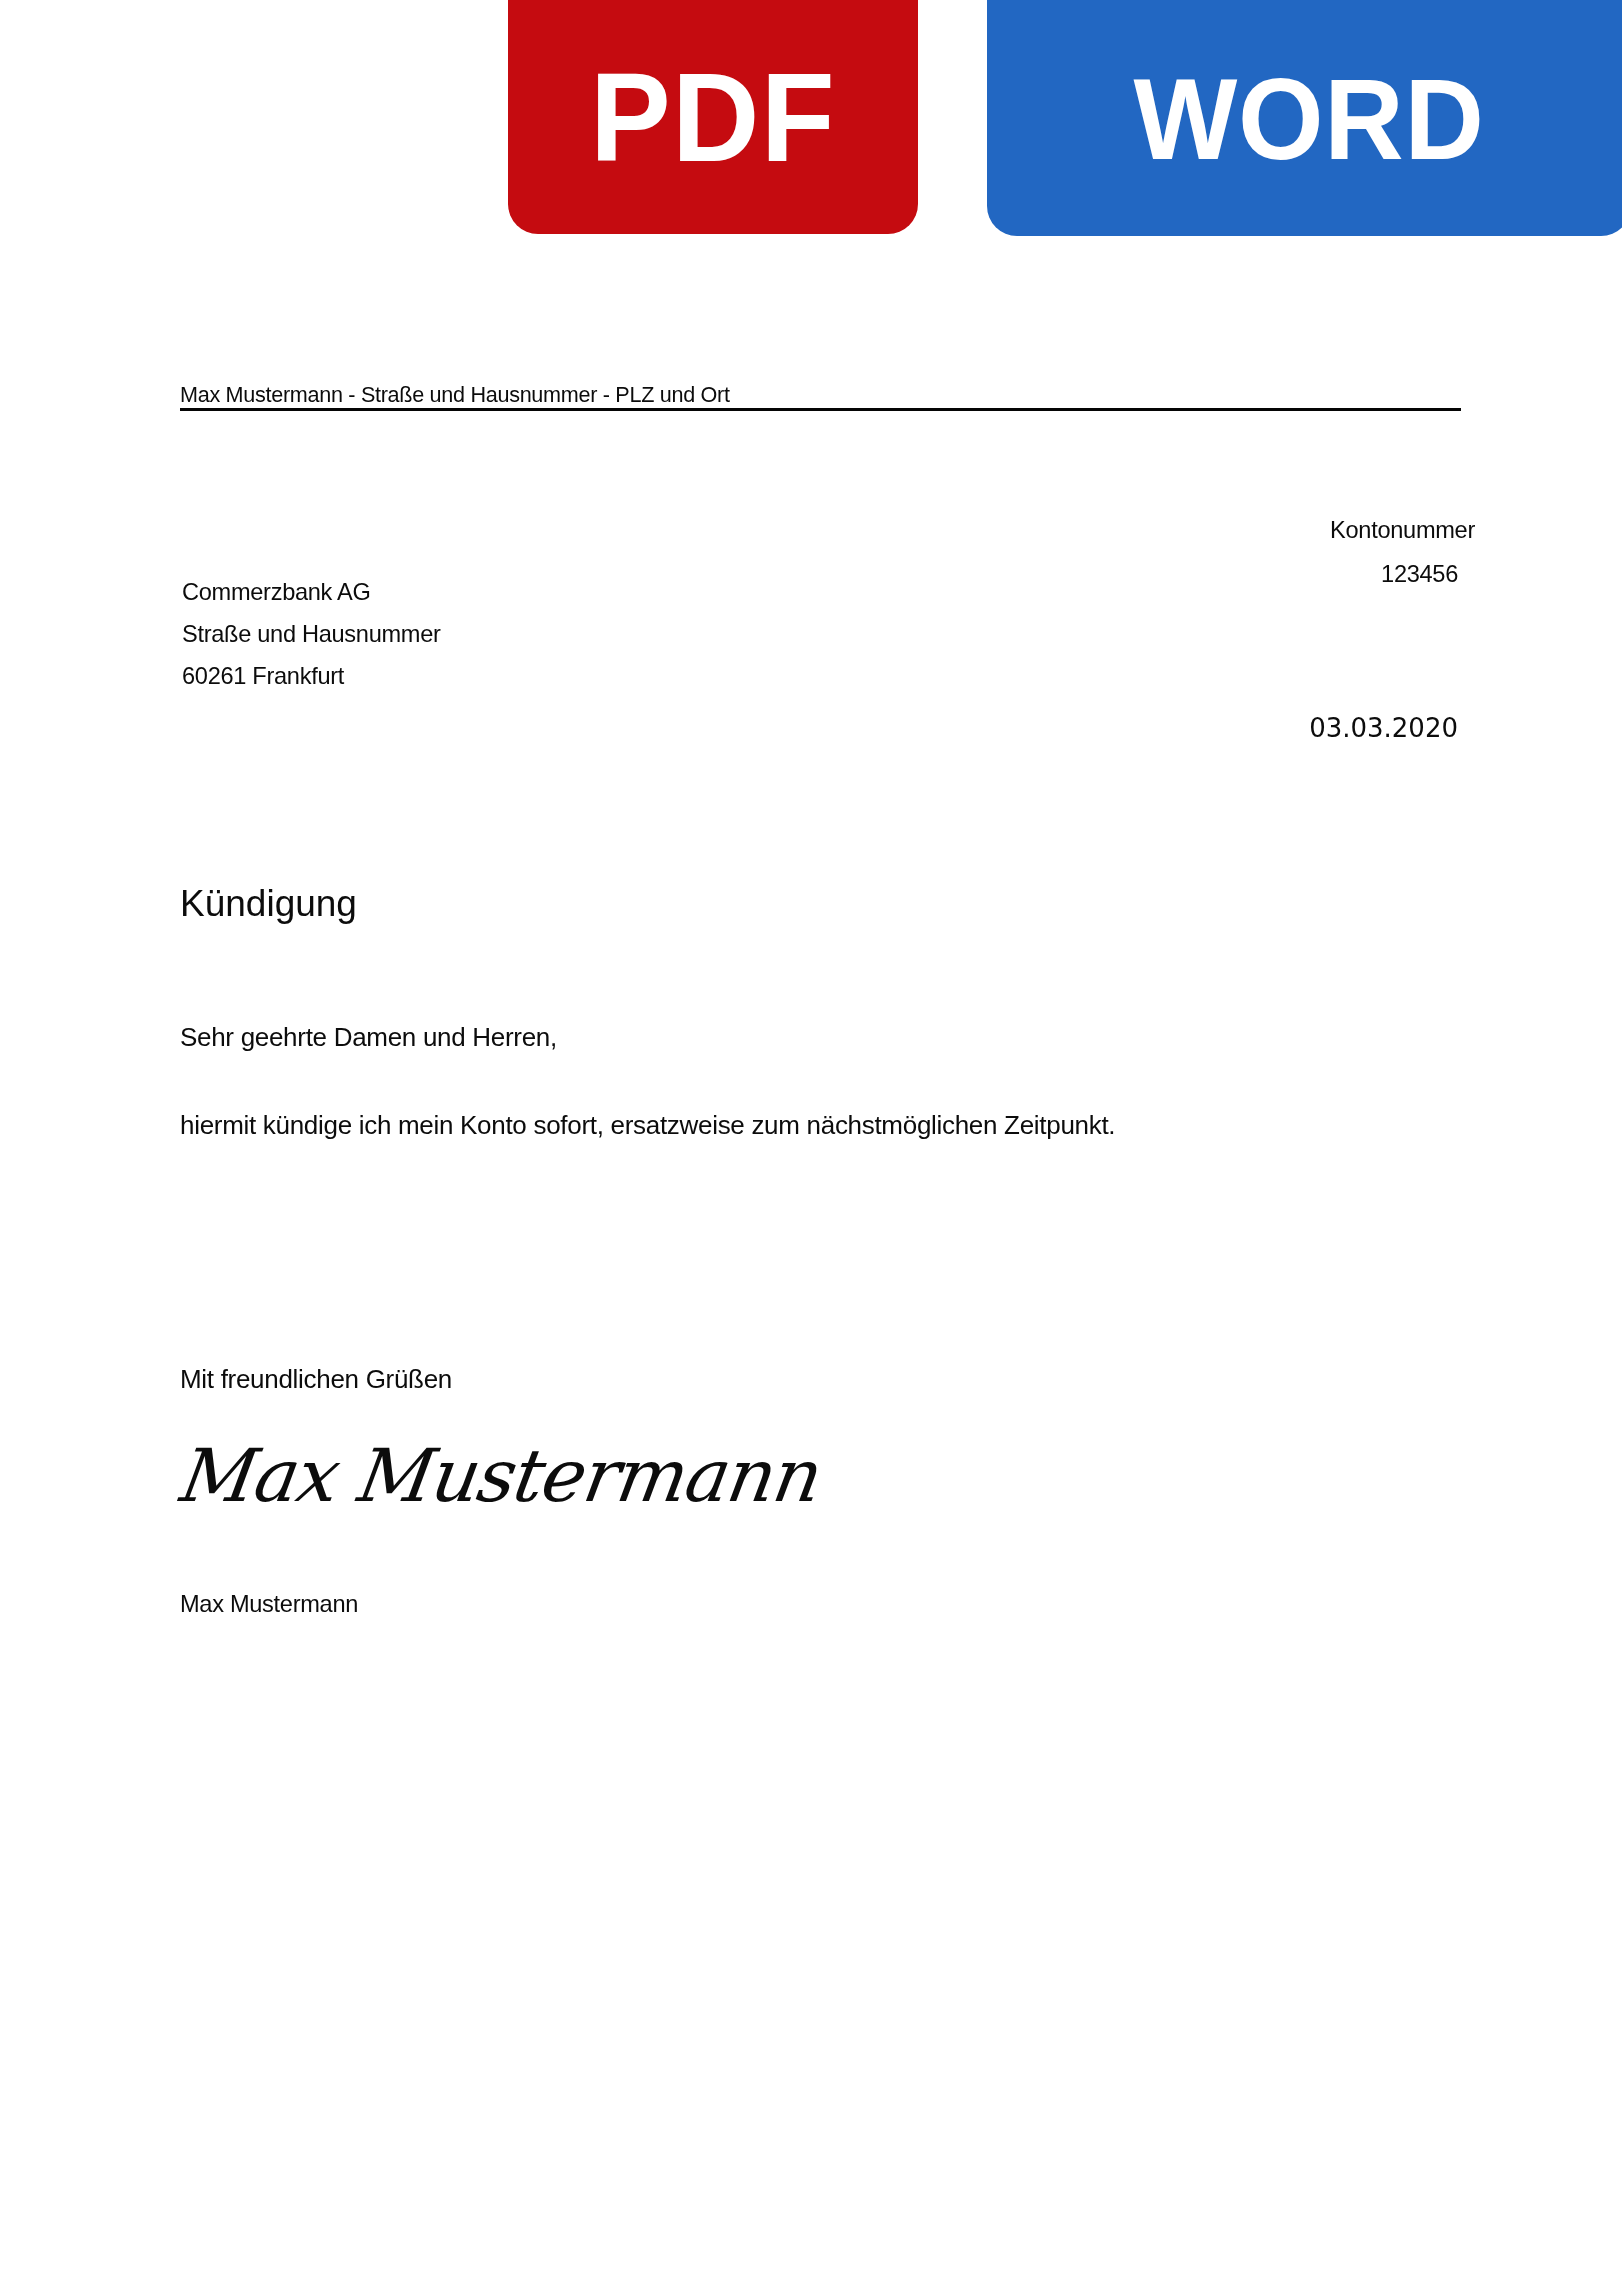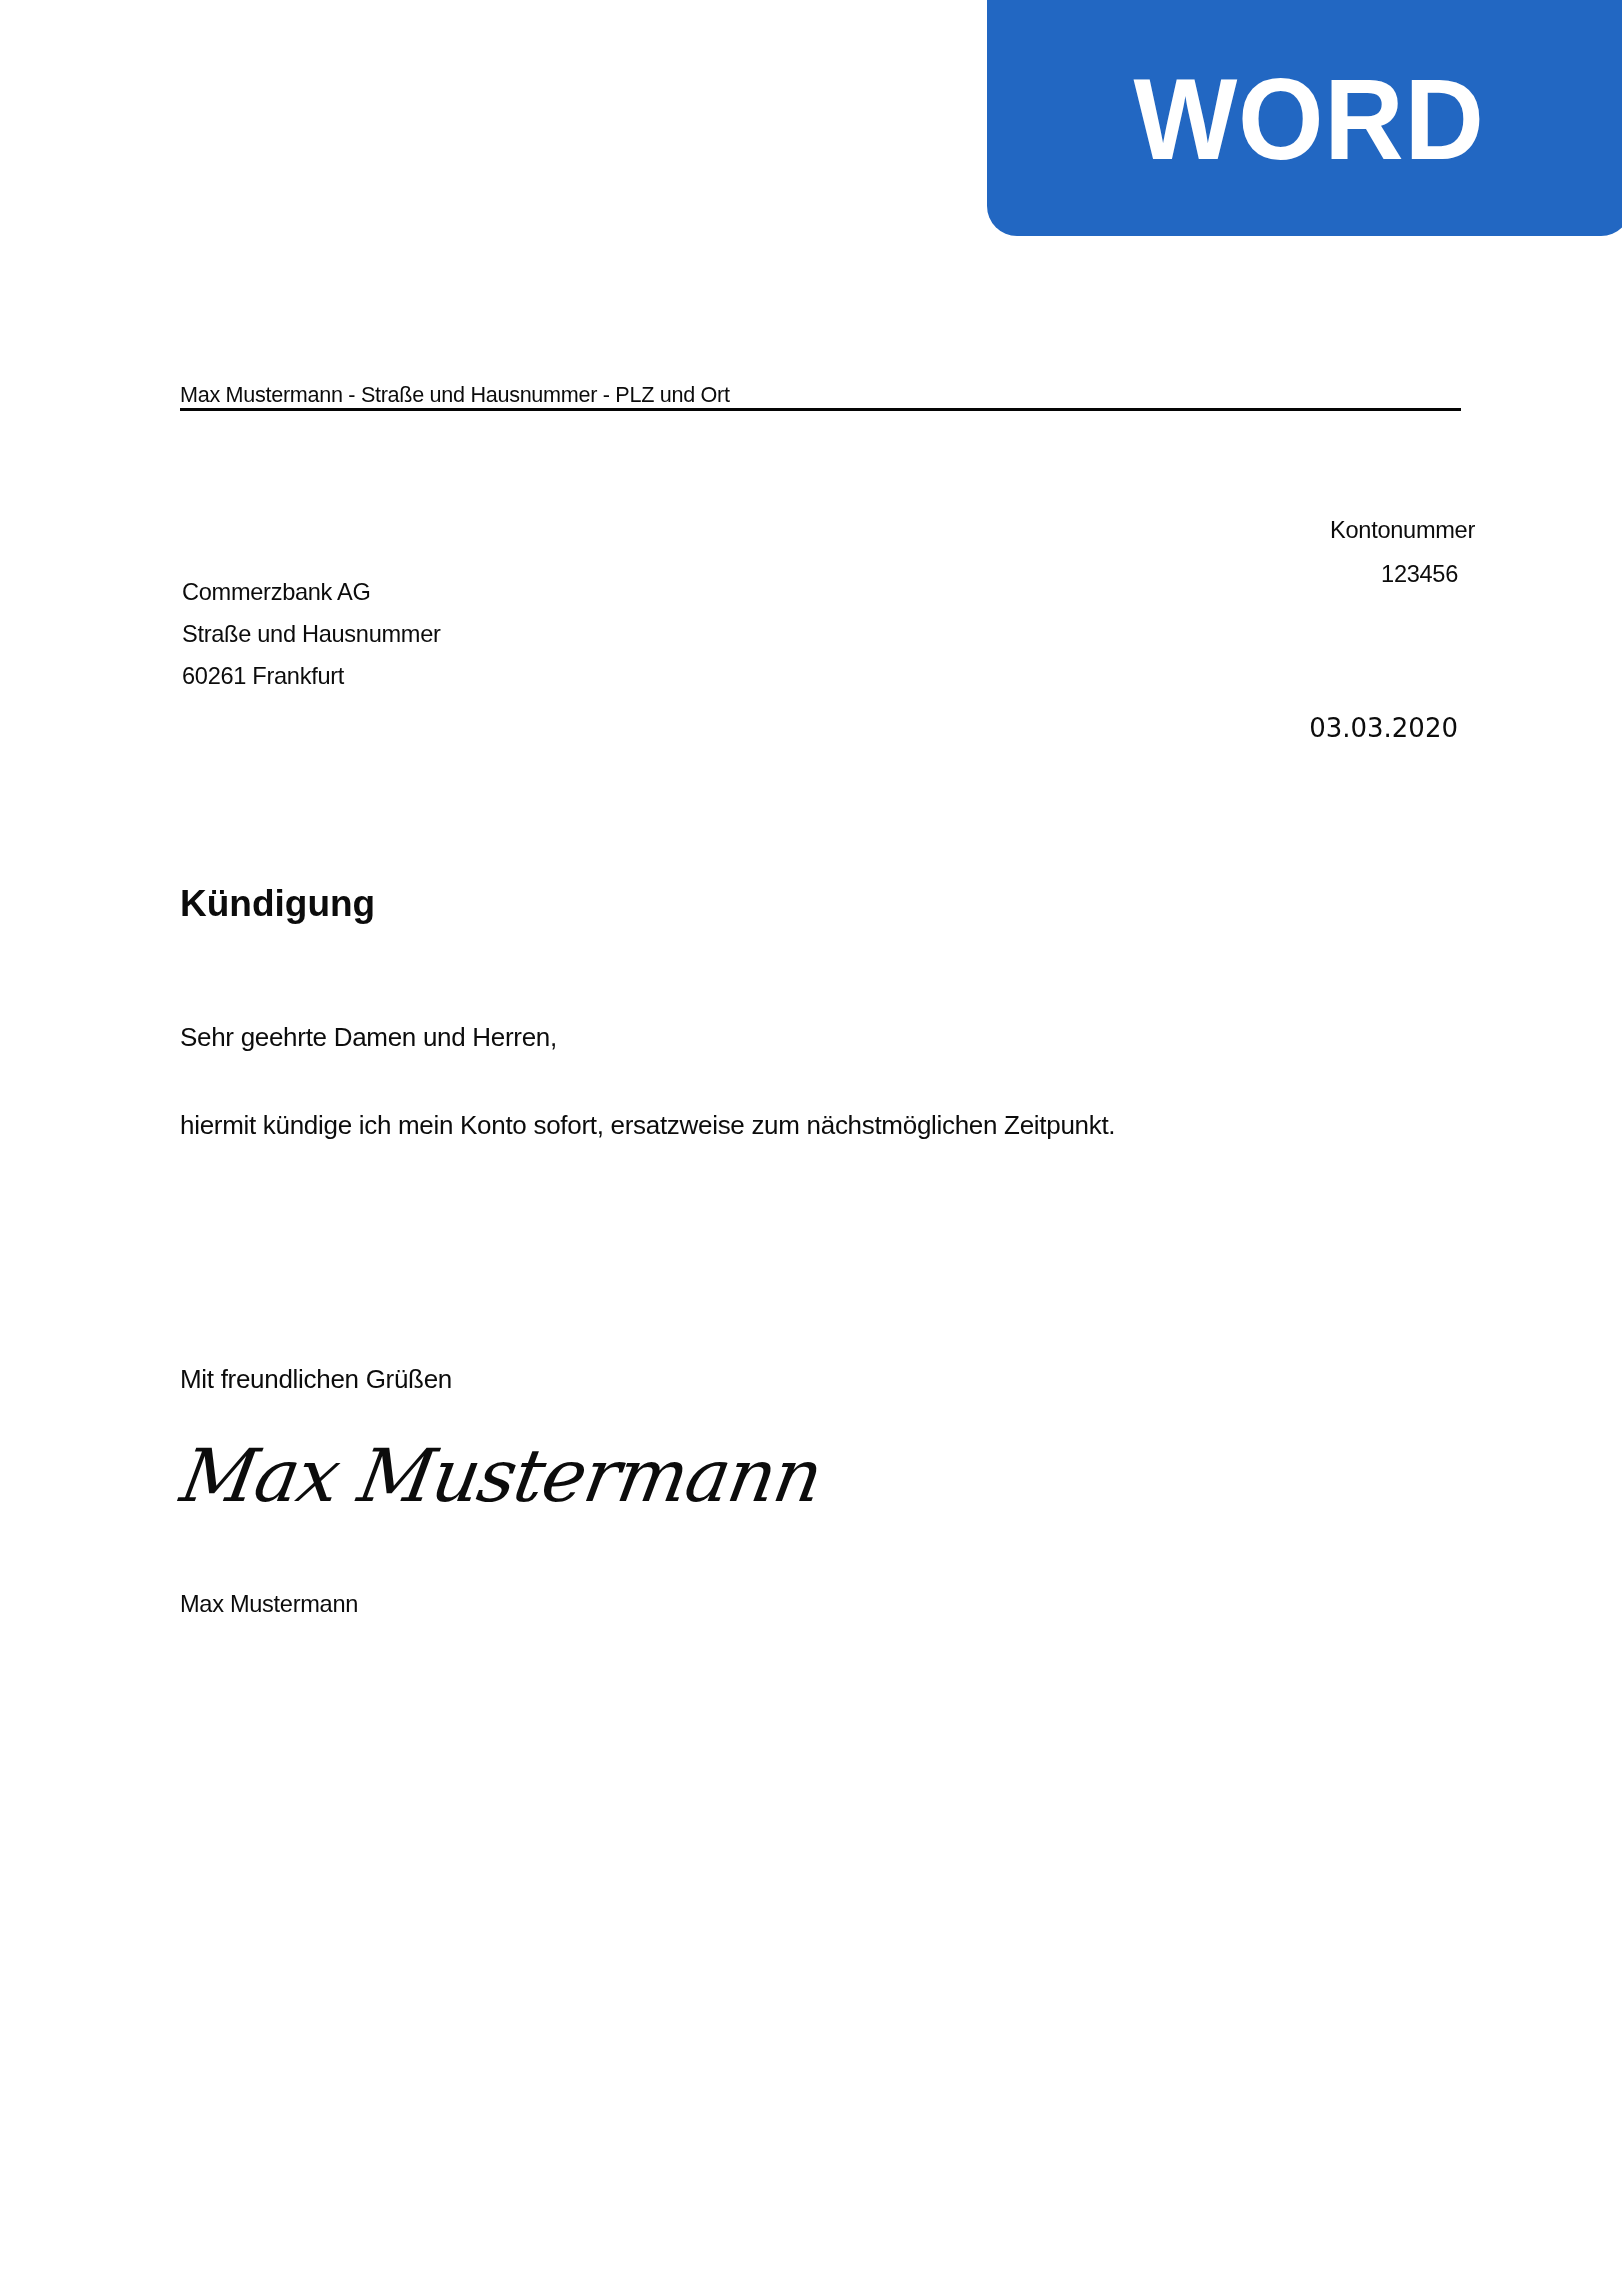--- a/index.html
+++ b/index.html
@@ -76,21 +76,21 @@
     right: 165px; top: 713px;
     font-size: 26px;
     font-family: "DejaVu Sans", sans-serif;
     letter-spacing: 0;
     text-align: right;
   }
 
   .subject {
     left: 180px; top: 883px;
     font-size: 37px;
-    font-weight: 700;
+    font-weight: 400;
     letter-spacing: 0;
   }
 
   .body-line { font-size: 26px; }
   .salutation { left: 180px; top: 1022px; }
   .para1      { left: 180px; top: 1110px; }
   .para2 {
     left: 180px; top: 1186px;
     width: 1230px;
     font-size: 26px;
@@ -109,20 +109,23 @@
     transform-origin: left bottom;
   }
 
   .sig-name { left: 180px; top: 1591px; font-size: 23.6px; }
 </style>
 </head>
 <body>
 
 <div class="page">
 
+  <button class="dl-btn pdf" style="background: rgb(197, 11, 16);">
+    <span class="lbl">PDF</span>
+  </button>
 
   <button class="dl-btn word" style="background: rgb(34, 103, 194);">
     <span class="lbl">WORD</span>
   </button>
 
   <div class="txt sender">Max Mustermann - Straße und Hausnummer - PLZ und Ort</div>
 
   <div class="rule"></div>
 
   <div class="txt konto-label">Kontonummer</div>

